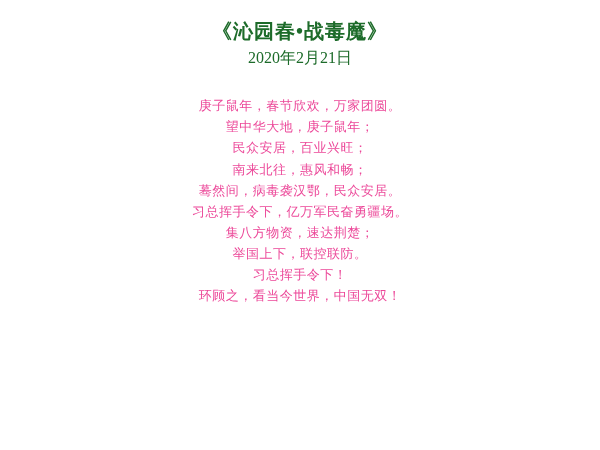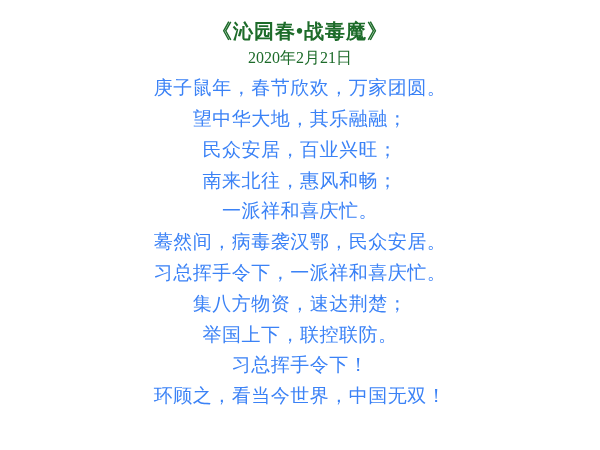--- a/index.html
+++ b/index.html
@@ -32,54 +32,53 @@
     text-align: center;
     margin: 6px 0 2px 0;
     white-space: nowrap;
   }
   .poem-date {
     color: #1d6b2a;
     font-size: 16px;
     font-weight: normal;
     text-align: center;
     line-height: 1.4;
-    margin-bottom: 4px;
+    margin-bottom: 26px;
     white-space: nowrap;
   }
   .poem-body {
     display: flex;
     flex-direction: column;
     align-items: center;
     width: 100%;
   }
   .poem-line {
-    color: #3b82f6;
-    font-size: 19px;
+    color: #ec4899;
+    font-size: 13px;
     line-height: 1.62;
     text-align: center;
     white-space: nowrap;
     letter-spacing: 0.5px;
   }
 </style>
 </head>
 <body>
 
 <div class="poem-page">
 
   <div class="poem-title">《沁园春•战毒魔》</div>
 
   <div class="poem-date">2020年2月21日</div>
 
   <div class="poem-body">
     <div class="poem-line">庚子鼠年，春节欣欢，万家团圆。</div>
-    <div class="poem-line">望中华大地，其乐融融；</div>
+    <div class="poem-line">望中华大地，庚子鼠年；</div>
     <div class="poem-line">民众安居，百业兴旺；</div>
     <div class="poem-line">南来北往，惠风和畅；</div>
-    <div class="poem-line">一派祥和喜庆忙。</div>
     <div class="poem-line">蓦然间，病毒袭汉鄂，民众安居。</div>
-    <div class="poem-line">习总挥手令下，一派祥和喜庆忙。</div>
+    <div class="poem-line">习总挥手令下，亿万军民奋勇疆场。</div>
     <div class="poem-line">集八方物资，速达荆楚；</div>
     <div class="poem-line">举国上下，联控联防。</div>
     <div class="poem-line">习总挥手令下！</div>
     <div class="poem-line">环顾之，看当今世界，中国无双！</div>
   </div>
 
 </div>
 
 </body></html>

